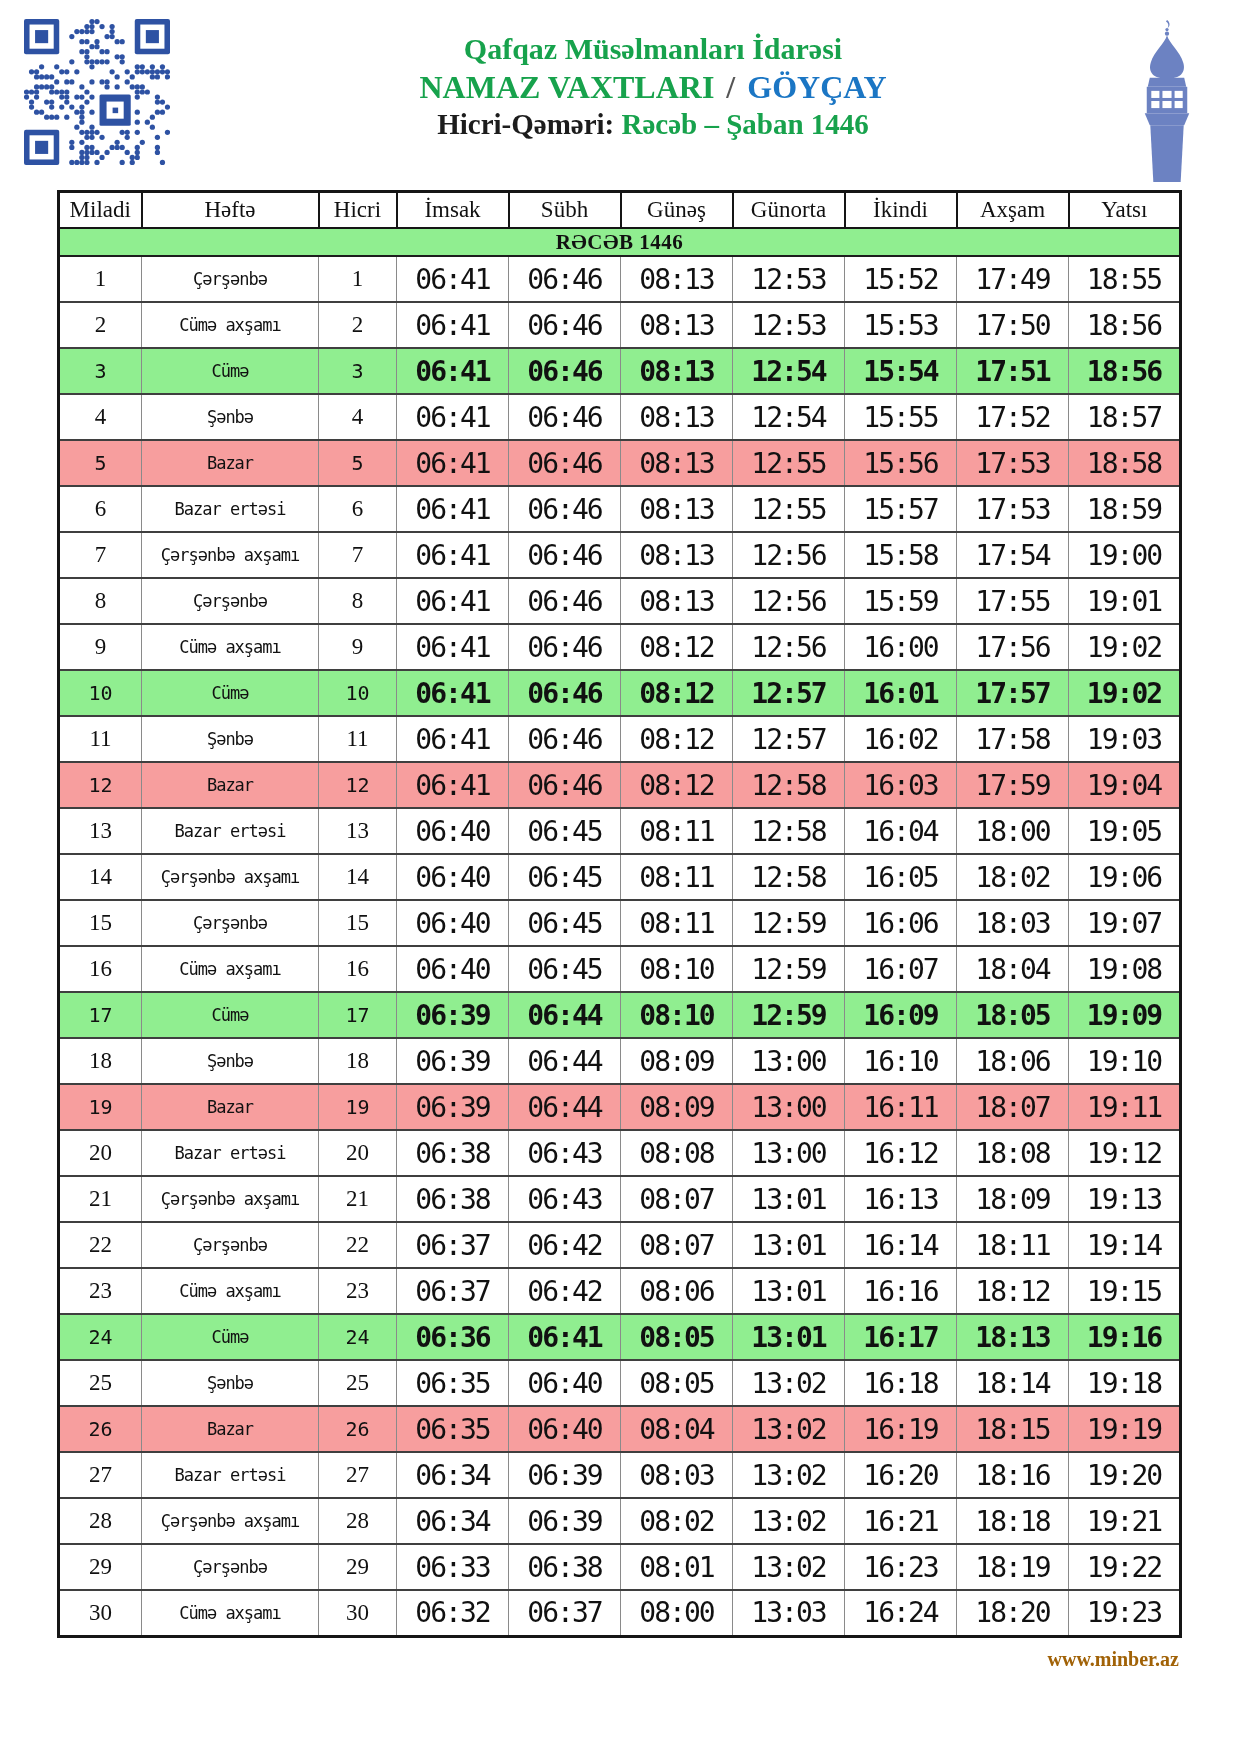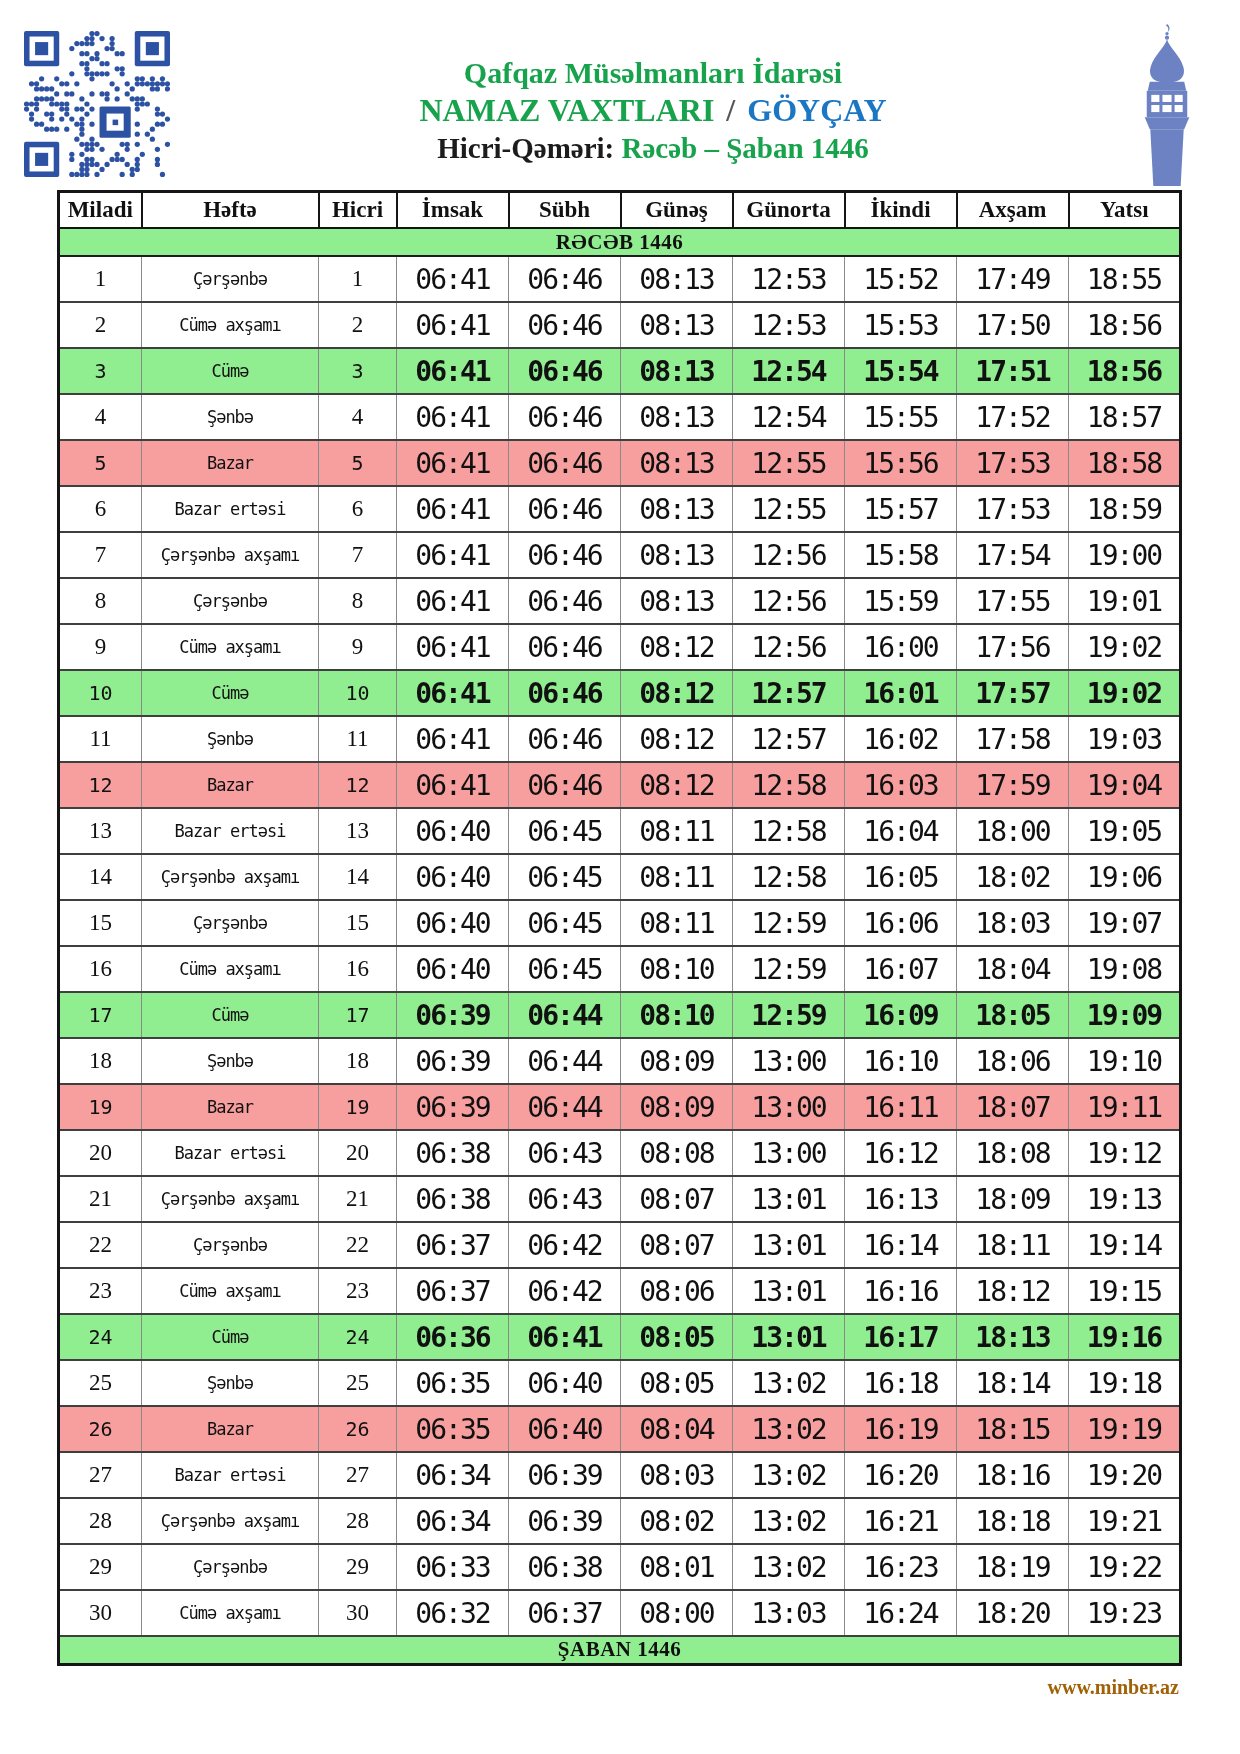--- a/index.html
+++ b/index.html
@@ -17,21 +17,21 @@
     position:relative;
     width:1240px;height:1754px;
     background:#ffffff;
     font-family:"Liberation Serif",serif;
     color:var(--ink);
     overflow:hidden;
   }
   
   .header{
     display:flex;
-    align-items:center;
+    align-items:flex-start;
     padding:18px 42px 0 24px;
     height:172px;
   }
   .qr-wrap{width:146px;height:148px;flex:0 0 auto;}
   .qr-wrap svg{width:100%;height:100%;}
   .qr-fill{fill:var(--qr-blue);}
   .titles{
     flex:1 1 auto;
     text-align:center;
     padding-top:14px;
@@ -54,21 +54,21 @@
     table-layout:fixed;
     border-collapse:collapse;
     margin-left:57px;
     width:1122px;
     border:3px solid #151515;
   }
   .timetable th{
     border:2.5px solid #151515;
     height:34px;
     font-family:"Liberation Serif",serif;
-    font-weight:bold;
+    font-weight:normal;
     font-size:23px;
     background:#ffffff;
     padding:0;
   }
   .timetable td{
     border-left:1.5px solid #8a8a8a;
     border-right:1.5px solid #8a8a8a;
     border-top:2.5px solid #3f3f3f;
     border-bottom:2.5px solid #3f3f3f;
     text-align:center;
@@ -752,23 +752,20 @@
           <td class="c-day">Cümə axşamı</td>
           <td class="c-num">30</td>
           <td class="c-time">06:32</td>
           <td class="c-time">06:37</td>
           <td class="c-time">08:00</td>
           <td class="c-time">13:03</td>
           <td class="c-time">16:24</td>
           <td class="c-time">18:20</td>
           <td class="c-time">19:23</td>
         </tr>
-        <tr class="section">
-          <td colspan="10">ŞABAN 1446</td>
-        </tr>
       </tbody>
   </table>
 
   <div class="footer">
     <span>www.minber.az</span>
   </div>
 
 </div>
 
 </body></html>

